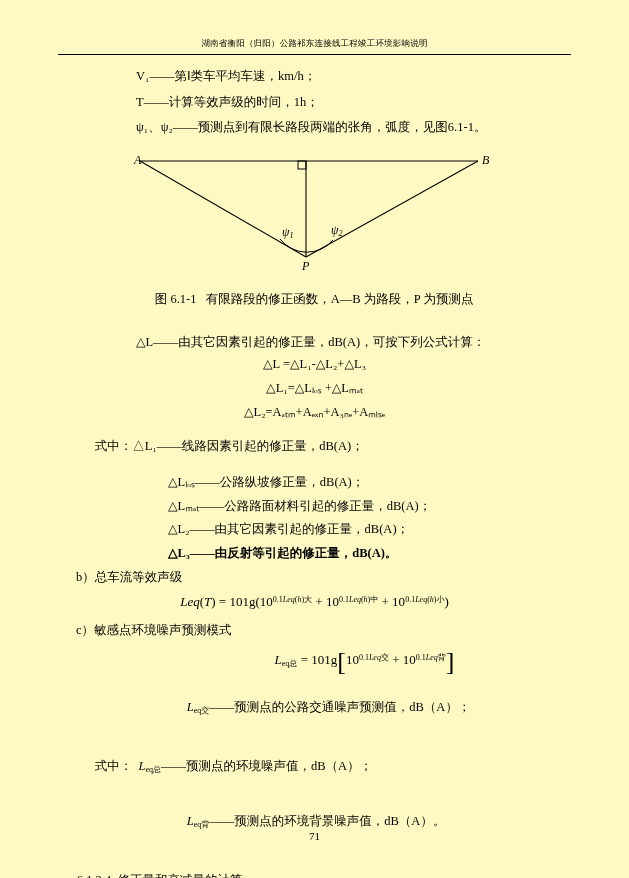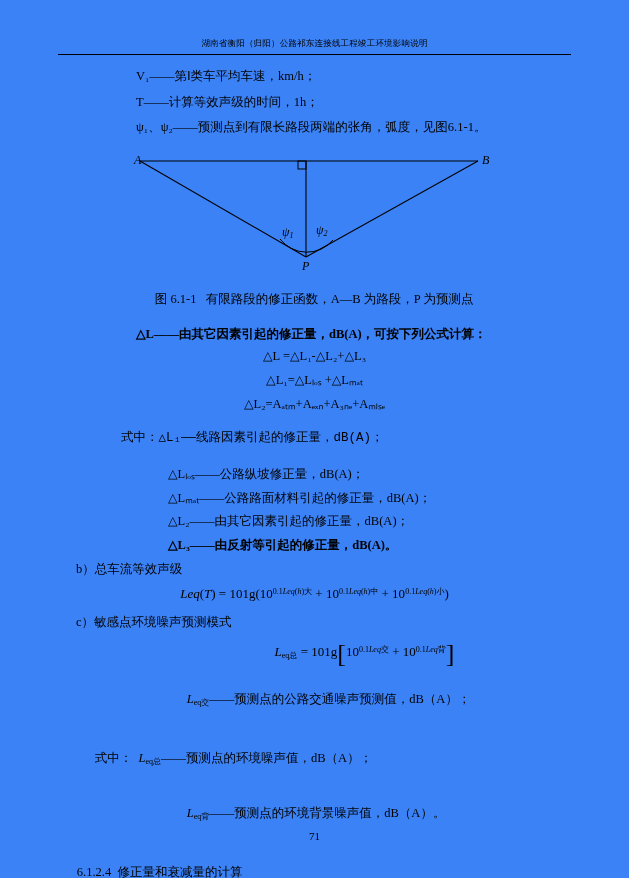--- a/index.html
+++ b/index.html
@@ -7,21 +7,21 @@
     padding: 0;
     background: #b8b8b8;
   }
   body {
     font-family: "Liberation Serif", serif;
   }
   .page {
     position: relative;
     width: 629px;
     height: 878px;
-    background: #3b82f6;
+    background: #fef9c3;
     overflow: hidden;
     box-sizing: border-box;
   }
   .header {
     position: absolute;
     top: 38px;
     left: 0;
     width: 100%;
     text-align: center;
     font-size: 8.5px;
@@ -149,36 +149,36 @@
         <rect x="240" y="14" width="8" height="8" fill="none" stroke="#000" stroke-width="1"></rect>
 
         <path d="M 222 92 A 34 34 0 0 0 275 93" fill="none" stroke="#000" stroke-width="1"></path>
       </svg>
       <div class="fig-label" style="left:76px; top:6px;">A</div>
       <div class="fig-label" style="left:424px; top:6px;">B</div>
       <div class="fig-label" style="left:244px; top:112px;">P</div>
       <div class="fig-psi" style="left:224px; top:78px;">
         <span>ψ</span><sub>1</sub>
       </div>
-      <div class="fig-psi" style="left:258px; top:76px;text-align:right;">
+      <div class="fig-psi" style="left:273px; top:76px;text-align:right;">
         <span>ψ</span><sub>2</sub>
       </div>
     </div>
 
     <div class="line fig-caption">
       <span>图 6.1-1</span>&nbsp;&nbsp;&nbsp;<span>有限路段的修正函数，A—B 为路段，P 为预测点</span>
     </div>
 
-    <div class="line ind1" style="margin-top:10px;font-weight:bold;">△L——由其它因素引起的修正量，dB(A)，可按下列公式计算：</div>
+    <div class="line ind1" style="margin-top:18px;">△L——由其它因素引起的修正量，dB(A)，可按下列公式计算：</div>
 
     <div class="formula">△L =△L₁-△L₂+△L₃</div>
     <div class="formula">△L₁=△Lₗₒₛ +△Lₘₐₜ</div>
     <div class="formula">△L₂=Aₐₜₘ+Aₑₓₙ+A₃ₙₑ+Aₘₗₛₑ</div>
 
-    <div class="line ind-sm" style="margin-top:8px;font-family:Liberation Mono, monospace;">
+    <div class="line ind-sm" style="margin-top:8px;">
       <span>式中：</span><span>△L₁——线路因素引起的修正量，dB(A)；</span>
     </div>
     <div class="line ind-term" style="margin-top:11px;">△Lₗₒₛ——公路纵坡修正量，dB(A)；</div>
     <div class="line ind-term" style="margin-top:11px;">△Lₘₐₜ——公路路面材料引起的修正量，dB(A)；</div>
     <div class="line ind-term" style="margin-top:11px;">△L₂——由其它因素引起的修正量，dB(A)；</div>
     <div class="line ind-term" style="margin-top:11px;font-weight:bold;">△L₃——由反射等引起的修正量，dB(A)。</div>
 
     <div class="line ind-sm" style="margin-top:12px;">b）总车流等效声级</div>
 
     <div class="formula-big">

